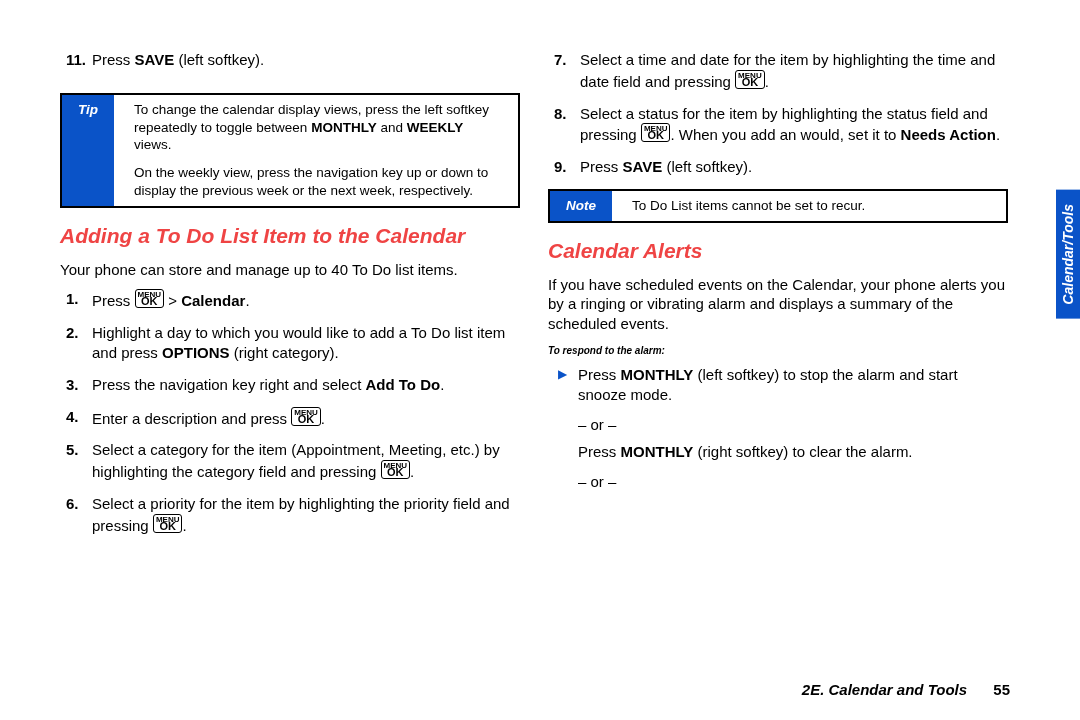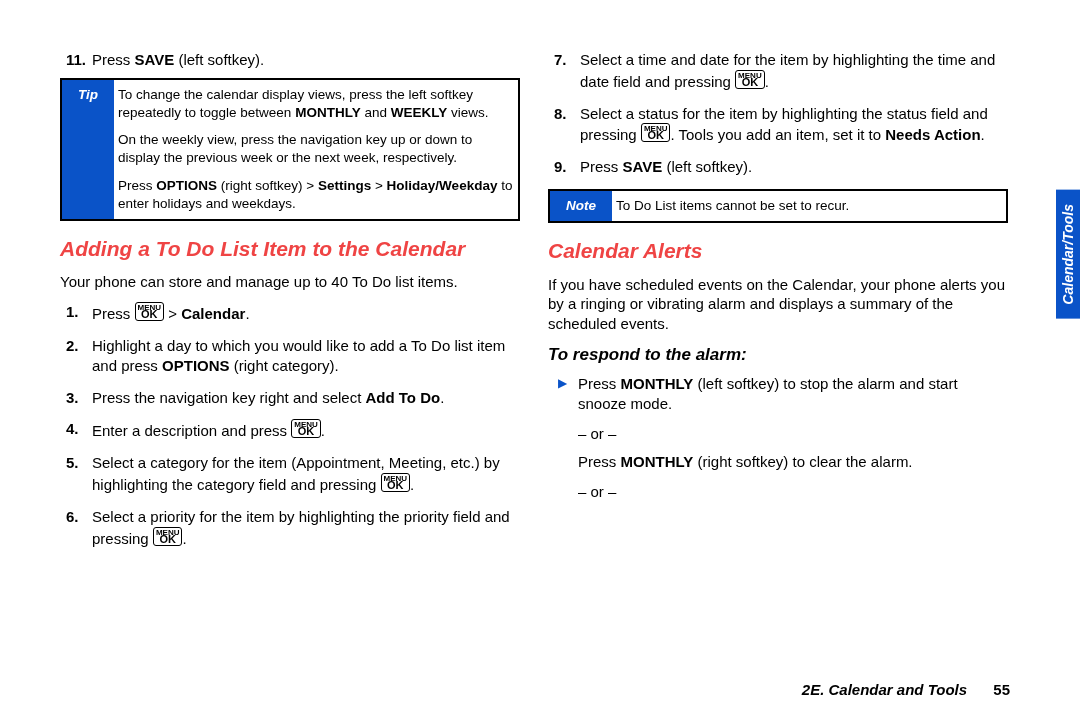--- a/index.html
+++ b/index.html
@@ -15,42 +15,42 @@
     display: flex;
     padding: 50px 60px 30px 60px;
     gap: 28px;
   }
   .col {
     width: 460px;
     font-size: 15px;
     line-height: 1.32;
   }
   .ol-continue { list-style: none; padding-left: 6px; }
-  .ol-continue li { margin-bottom: 8px; display: flex; align-items: center; }
+  .ol-continue li { margin-bottom: 23px; display: flex; align-items: center; }
   .oln { list-style: none; padding-left: 6px; }
   .oln li { margin-bottom: 12px; display: flex; }
   .num { font-weight: bold; min-width: 26px; }
   .litext { flex: 1; }
   .b { font-weight: bold; }
   .tipbox, .notebox {
     border: 2px solid #000;
     display: flex;
     margin: 6px 0 14px 0;
     font-size: 13.5px;
   }
   .tipbox .label, .notebox .label {
     background: #0a53c8;
     color: #fff;
     font-style: italic;
     font-weight: bold;
     padding: 6px 16px;
     min-width: 50px;
   }
   .tipbox .body, .notebox .body {
-    padding: 6px 4px;
+    padding: 6px 20px;
     flex: 1;
   }
   .tipbox .body p { margin-bottom: 10px; }
   .tipbox .body p:last-child { margin-bottom: 0; }
   h2.section {
     color: #ef4444;
     font-style: italic;
     font-weight: bold;
     font-size: 21px;
     margin: 14px 0 10px 0;
@@ -64,21 +64,21 @@
     line-height: 7px;
     padding: 1px 2px 1px 2px;
     vertical-align: 1px;
     font-weight: bold;
     text-align: center;
   }
   .menuok .ok { font-size: 11px; }
   h3.subh {
     font-style: italic;
     font-weight: bold;
-    font-size: 17px;
+    font-size: 10px;
     margin: 10px 0 8px 0;
   }
   .bullets { list-style: none; padding-left: 10px; }
   .bullets li { margin-bottom: 10px; display: flex; }
   .bul-marker {
     color: #0a53c8;
     font-size: 12px;
     min-width: 20px;
     padding-top: 2px;
   }
@@ -123,23 +123,20 @@
       </li>
     </ul>
 
     <div class="tipbox">
       <div class="label">Tip</div>
       <div class="body">
         <p>
           <span>To change the calendar display views, press the left softkey repeatedly to toggle between </span><span class="b">MONTHLY</span><span> and </span><span class="b">WEEKLY</span><span> views.</span>
         </p>
         <p>On the weekly view, press the navigation key up or down to display the previous week or the next week, respectively.</p>
-        <p>
-          <span>Press </span><span class="b">OPTIONS</span><span> (right softkey) &gt; </span><span class="b">Settings</span><span> &gt; </span><span class="b">Holiday/Weekday</span><span> to enter holidays and weekdays.</span>
-        </p>
       </div>
     </div>
 
     <h2 class="section">Adding a To Do List Item to the Calendar</h2>
     <p class="intro">Your phone can store and manage up to 40 To Do list items.</p>
 
     <ul class="oln">
       <li>
         <span class="num">1.</span>
         <span class="litext">
@@ -184,21 +181,21 @@
     <ul class="oln">
       <li>
         <span class="num">7.</span>
         <span class="litext">
           <span>Select a time and date for the item by highlighting the time and date field and pressing </span><span class="menuok"><span>MENU</span><br><span class="ok">OK</span></span><span>.</span>
         </span>
       </li>
       <li>
         <span class="num">8.</span>
         <span class="litext">
-          <span>Select a status for the item by highlighting the status field and pressing </span><span class="menuok"><span>MENU</span><br><span class="ok">OK</span></span><span>. Tools you add an item, set it to </span><span class="b">Needs Action</span><span>.</span>
+          <span>Select a status for the item by highlighting the status field and pressing </span><span class="menuok"><span>MENU</span><br><span class="ok">OK</span></span><span>. When you add an would, set it to </span><span class="b">Needs Action</span><span>.</span>
         </span>
       </li>
       <li>
         <span class="num">9.</span>
         <span class="litext">
           <span>Press </span><span class="b">SAVE</span><span> (left softkey).</span>
         </span>
       </li>
     </ul>
 

